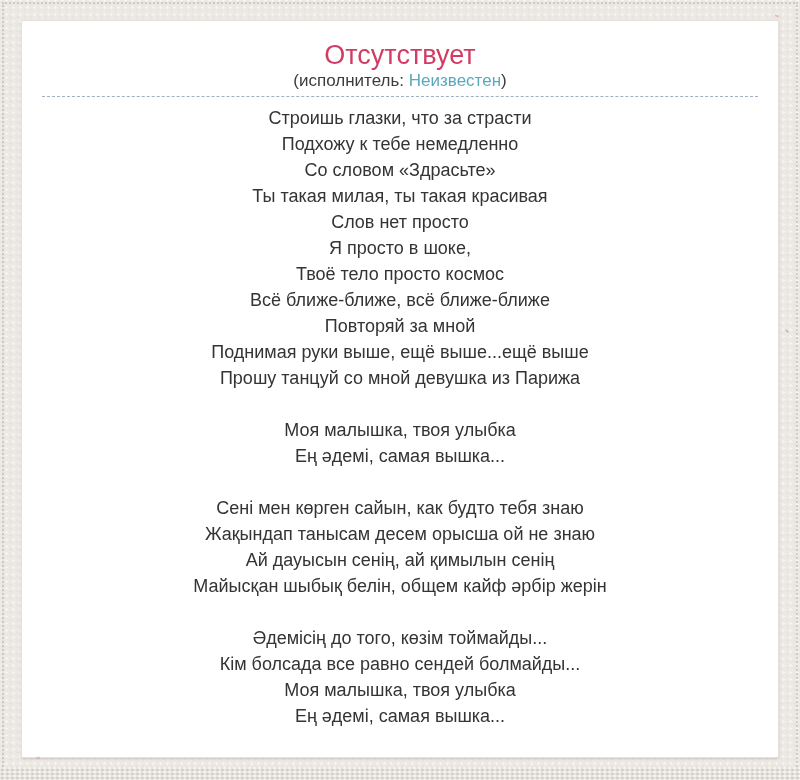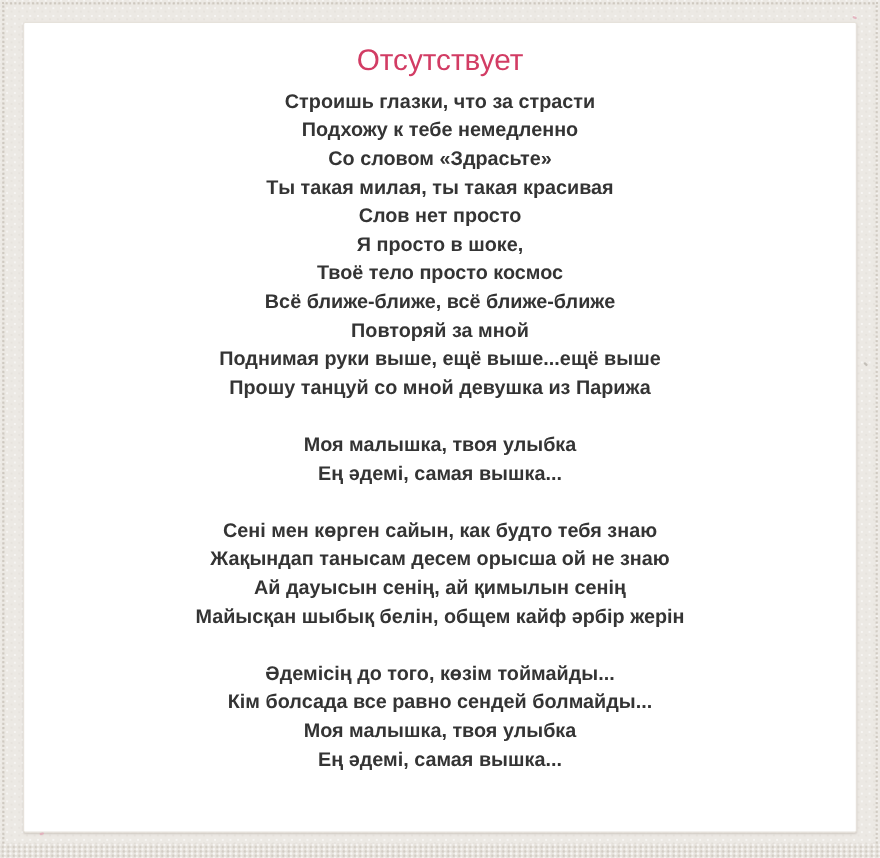--- a/index.html
+++ b/index.html
@@ -84,34 +84,35 @@
 
   .artist-link {
     color: #58a9bc;
     text-decoration: none;
     cursor: pointer;
   }
 
   .lyrics {
     margin-top: 8px;
     font-size: 18px;
-    font-weight: bold;
+    font-weight: normal;
     line-height: 26px;
     color: #343434;
     white-space: pre-line;
   }
 </style>
 </head>
 <body>
 
 <div class="page-frame"></div>
 
 <div class="card">
   <h1 class="song-title">Отсутствует</h1>
 
+  <div class="artist-line"><span>(исполнитель: </span><a class="artist-link" href="#">Неизвестен</a><span>)</span></div>
 
   <div class="lyrics">Строишь глазки, что за страсти
 Подхожу к тебе немедленно
 Со словом «Здрасьте»
 Ты такая милая, ты такая красивая
 Слов нет просто
 Я просто в шоке,
 Твоё тело просто космос
 Всё ближе-ближе, всё ближе-ближе
 Повторяй за мной

